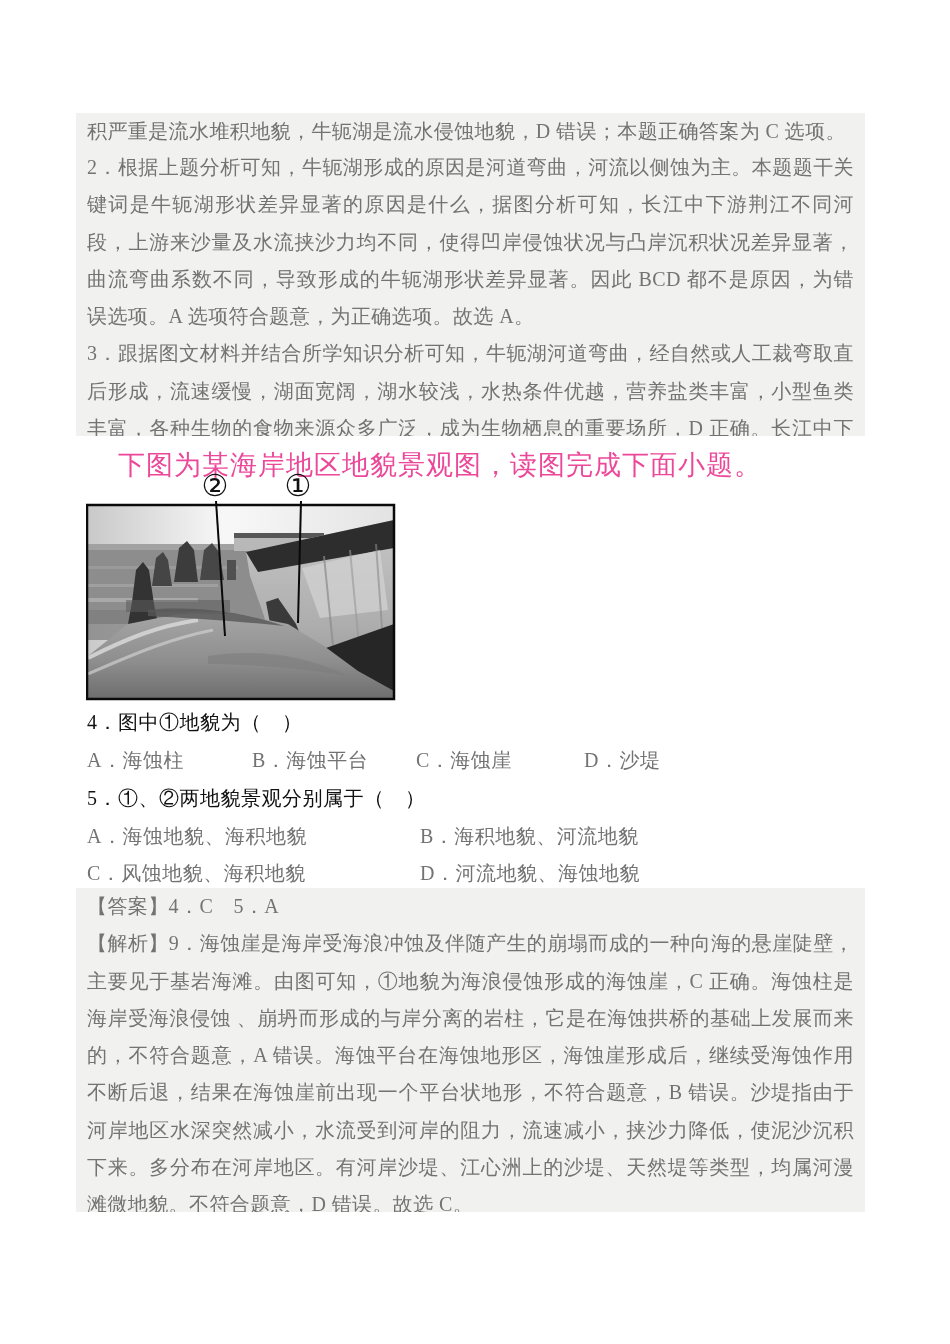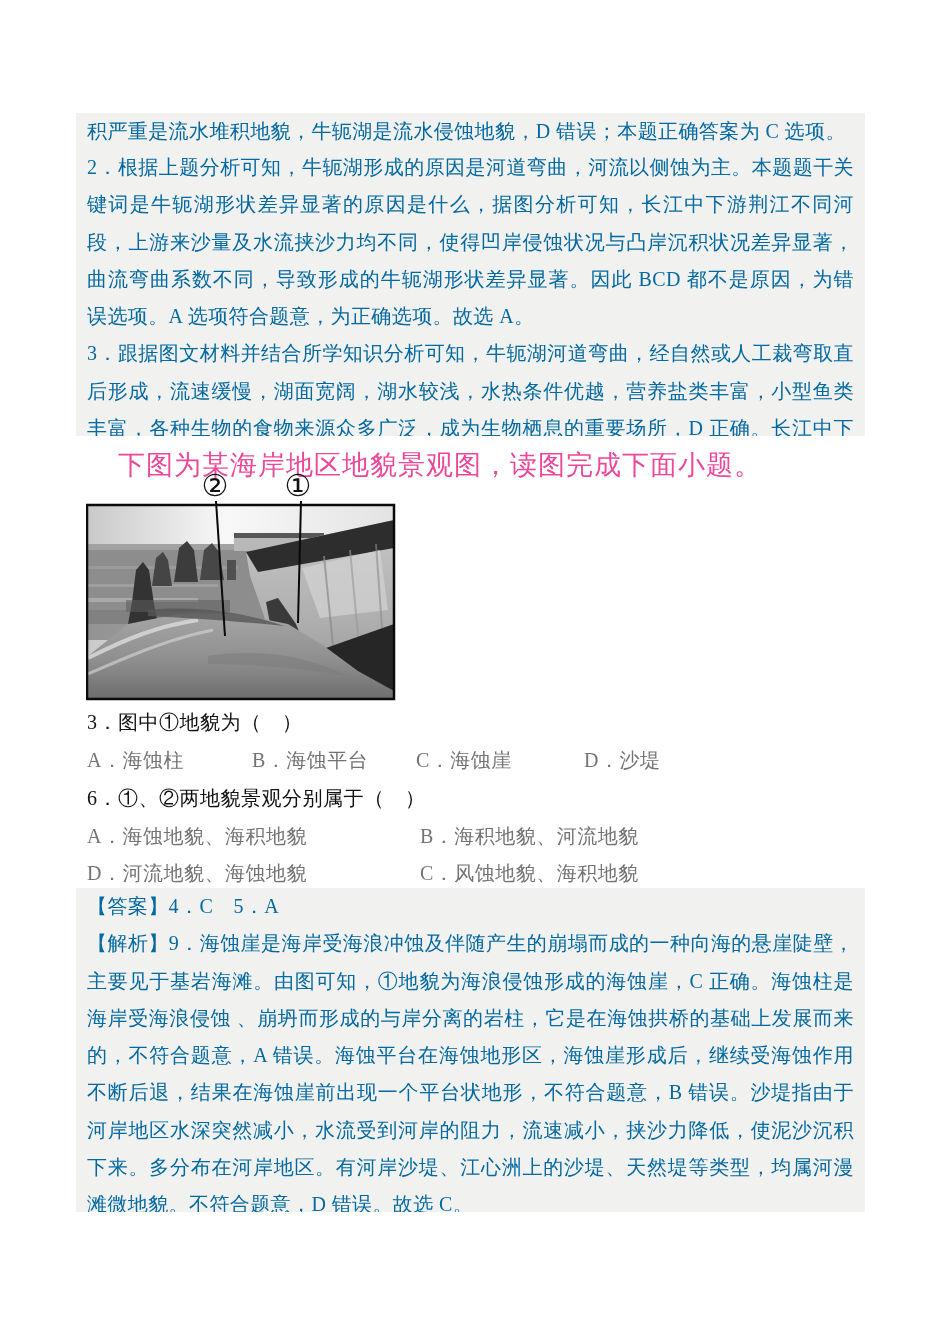--- a/index.html
+++ b/index.html
@@ -12,21 +12,21 @@
   .gray-block {
     position:absolute; left:76px; width:789px;
     background:#f1f1ef; overflow:hidden;
   }
   #block-top    { top:113px; height:323px; }
   #block-bottom { top:888px; height:324px; }
   .gray-block p {
     margin:0; padding:0 11px;
     font-size:20px; line-height:37.3px;
     text-align:justify; letter-spacing:0.4px;
-    color:#0369a1;
+    color:#737373;
   }
   #block-top p:first-child { line-height:36px; }
   .intro-line {
     position:absolute; left:87px; top:447px; width:780px;
     font-size:27px; letter-spacing:1px; color:#ec4899;
     text-indent:31px;
   }
   .figure-area { position:absolute; left:86px; top:468px; width:312px; height:234px; }
   .qline {
     position:absolute; left:87px; width:778px;
@@ -117,36 +117,36 @@
         <path d="M120,150 C170,142 220,150 260,170 C215,162 160,158 120,158 Z" fill="#7d7d7d" opacity="0.6"></path>
       </g>
 
       <rect x="1" y="37" width="307" height="194" fill="none" stroke="#0a0a0a" stroke-width="2.5"></rect>
 
       <line x1="130" y1="33" x2="139" y2="168" stroke="#0a0a0a" stroke-width="2"></line>
       <line x1="215" y1="33" x2="212" y2="155" stroke="#0a0a0a" stroke-width="2"></line>
     </svg>
   </div>
 
-  <div id="q4-stem" class="qline">3．图中①地貌为（　）</div>
+  <div id="q4-stem" class="qline">4．图中①地貌为（　）</div>
   <div id="q4-options" class="opt-grid">
     <span class="opt">A．海蚀柱</span>
     <span class="opt">B．海蚀平台</span>
     <span class="opt">C．海蚀崖</span>
     <span class="opt">D．沙堤</span>
   </div>
 
-  <div id="q5-stem" class="qline">6．①、②两地貌景观分别属于（　）</div>
+  <div id="q5-stem" class="qline">5．①、②两地貌景观分别属于（　）</div>
   <div id="q5-row1" class="opt-grid">
     <span class="opt">A．海蚀地貌、海积地貌</span>
     <span class="opt">B．海积地貌、河流地貌</span>
   </div>
   <div id="q5-row2" class="opt-grid">
+    <span class="opt">C．风蚀地貌、海积地貌</span>
     <span class="opt">D．河流地貌、海蚀地貌</span>
-    <span class="opt">C．风蚀地貌、海积地貌</span>
   </div>
 
   <div id="block-bottom" class="gray-block">
     <p>【答案】4．C　5．A</p>
     <p>【解析】9．海蚀崖是海岸受海浪冲蚀及伴随产生的崩塌而成的一种向海的悬崖陡壁，主要见于基岩海滩。由图可知，①地貌为海浪侵蚀形成的海蚀崖，C 正确。海蚀柱是海岸受海浪侵蚀 、崩坍而形成的与岸分离的岩柱，它是在海蚀拱桥的基础上发展而来的，不符合题意，A 错误。海蚀平台在海蚀地形区，海蚀崖形成后，继续受海蚀作用不断后退，结果在海蚀崖前出现一个平台状地形，不符合题意，B 错误。沙堤指由于河岸地区水深突然减小，水流受到河岸的阻力，流速减小，挟沙力降低，使泥沙沉积下来。多分布在河岸地区。有河岸沙堤、江心洲上的沙堤、天然堤等类型，均属河漫滩微地貌。不符合题意，D 错误。故选 C。</p>
 
   </div>
 
 </div>
 

